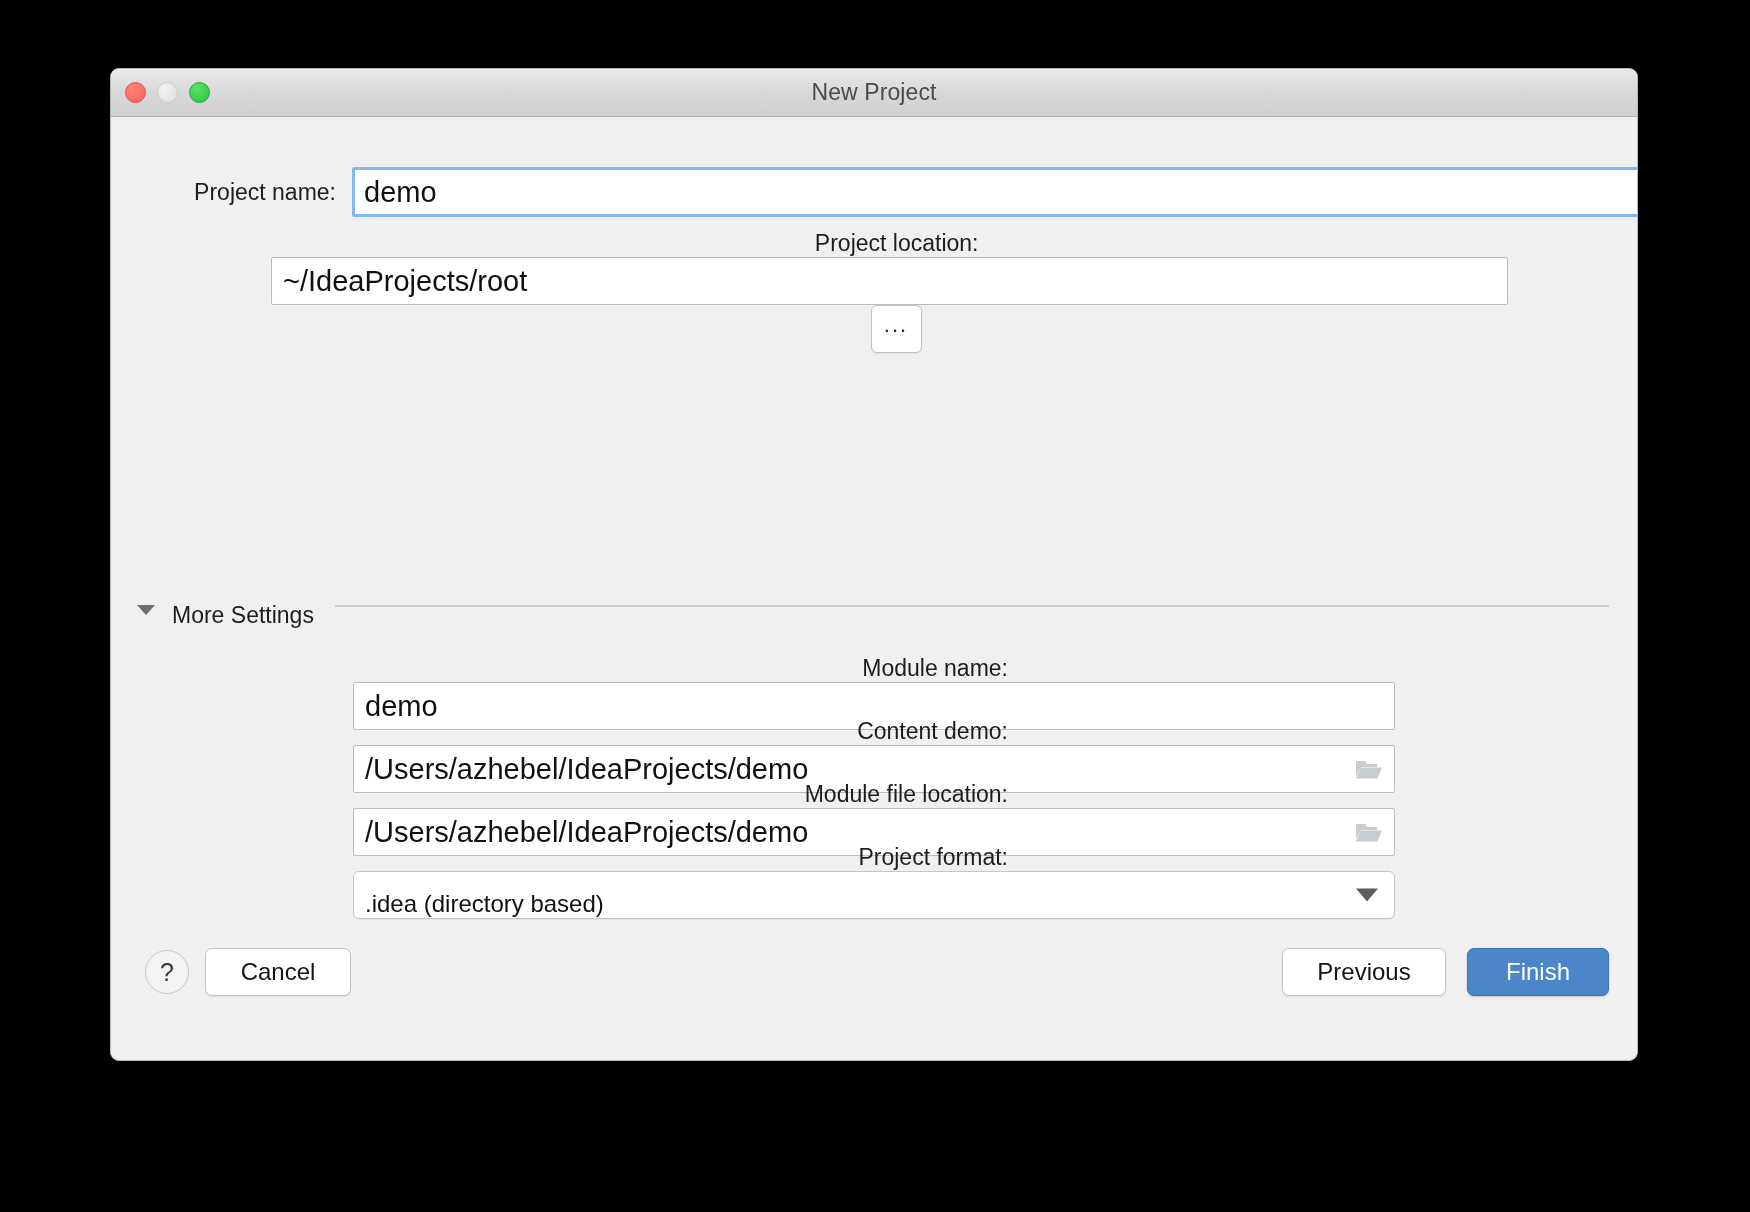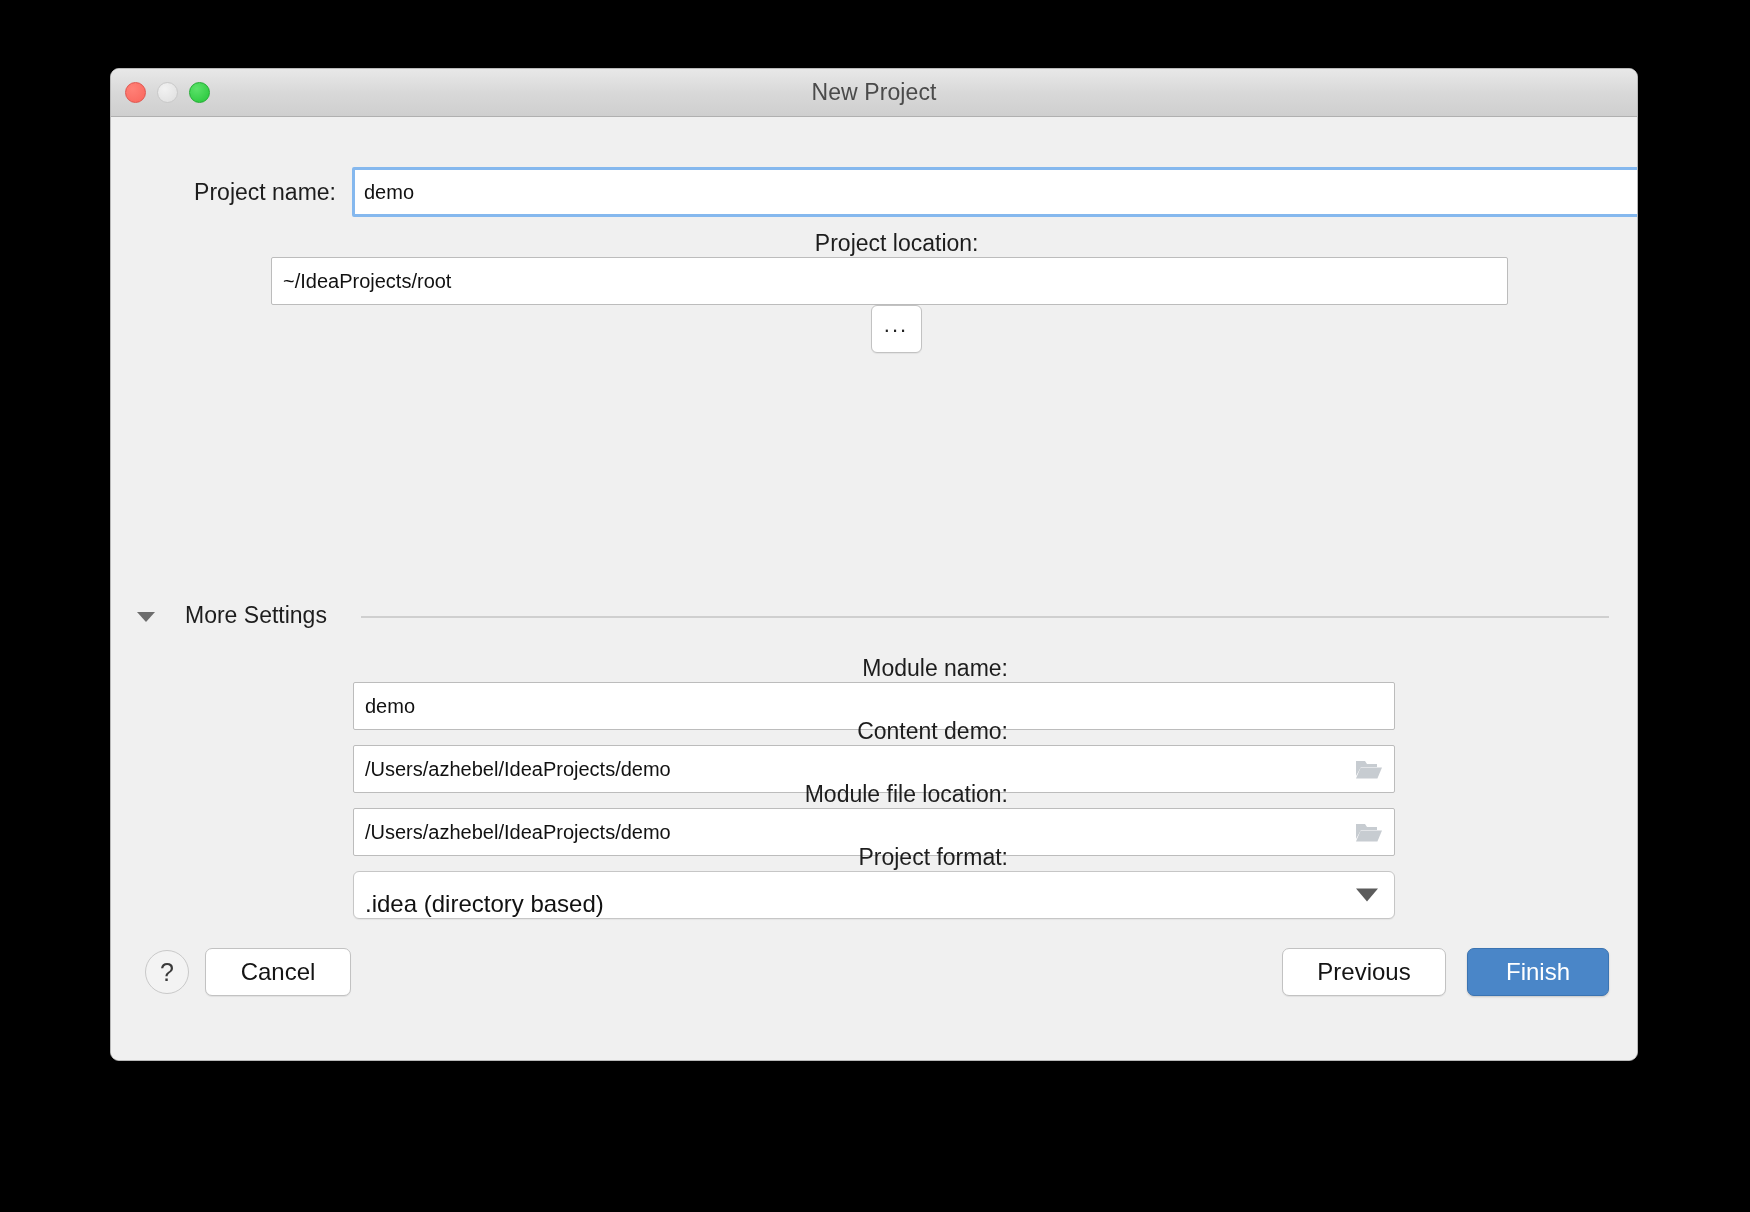--- a/index.html
+++ b/index.html
@@ -94,21 +94,21 @@
   }
 
   .textfield {
     background: #ffffff;
     border: 1px solid #bcbcbc;
     border-radius: 2px;
     height: 48px;
     display: flex;
     align-items: center;
     padding: 0 11px;
-    font-size: 20px;
+    font-size: 29px;
     color: #111111;
     min-width: 0;
   }
   #field-project-name {
     width: 1298px;
     flex: none;
     border: 3px solid #85b8ee;
     padding: 0 9px;
     height: 50px;
   }
@@ -135,22 +135,22 @@
     padding-bottom: 8px;
   }
 
   
   #more-settings {
     position: absolute;
     top: 485px;
     left: 26px;
     right: 28px;
     display: flex;
-    align-items: center;
-    gap: 16px;
+    align-items: flex-start;
+    gap: 3px;
   }
   #ms-arrow {
     width: 0; height: 0;
     border-left: 9px solid transparent;
     border-right: 9px solid transparent;
     border-top: 10px solid #6d6d6d;
     margin-right: 14px;
     margin-top: 3px;
     flex: none;
   }

